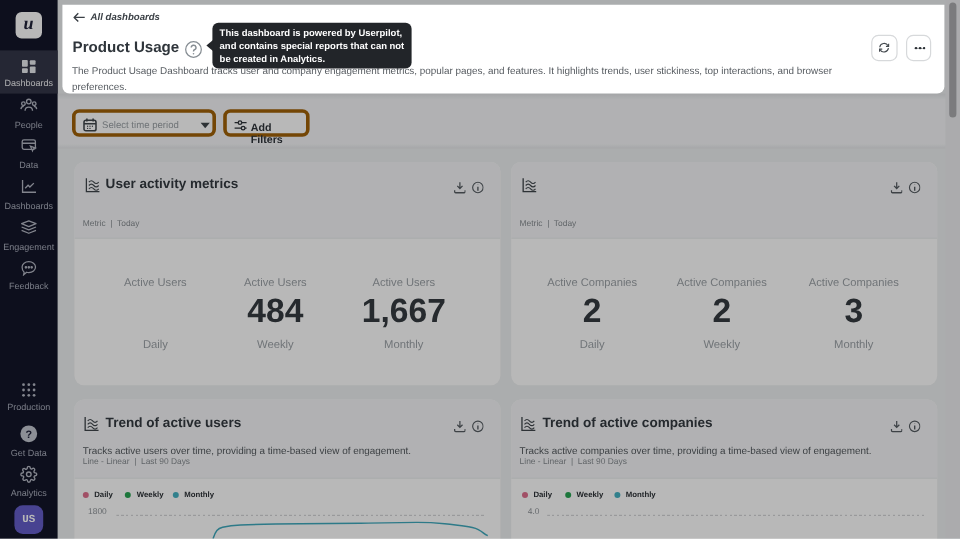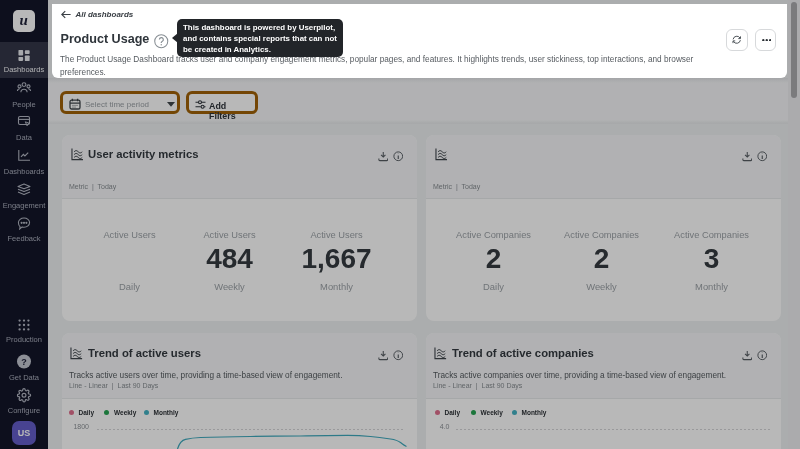--- a/index.html
+++ b/index.html
@@ -121,23 +121,23 @@
   <svg class="sb-ico" style="top:354px" width="15" height="15" viewBox="0 0 15 15">
     <circle cx="7.5" cy="7.5" r="7" fill="#c2c6d0"></circle>
     <text x="7.5" y="10.8" text-anchor="middle" font-family="Liberation Sans" font-size="9" font-weight="bold" fill="#20233a">?</text>
   </svg>
   <div class="sb-label" style="top:373px">Get Data</div>
 
   <svg class="sb-ico" style="top:388px" width="14.5" height="14.5" viewBox="0 0 24 24" fill="none" stroke="#b4b8c4" stroke-width="1.9">
     <circle cx="12" cy="12" r="3.2"></circle>
     <path d="M19.4 15a1.6 1.6 0 0 0 .32 1.76l.06.06a2 2 0 1 1-2.83 2.83l-.06-.06a1.6 1.6 0 0 0-1.76-.32 1.6 1.6 0 0 0-.97 1.47V21a2 2 0 1 1-4 0v-.09a1.6 1.6 0 0 0-1.05-1.47 1.6 1.6 0 0 0-1.76.32l-.06.06a2 2 0 1 1-2.83-2.83l.06-.06a1.6 1.6 0 0 0 .32-1.76 1.6 1.6 0 0 0-1.47-.97H3a2 2 0 1 1 0-4h.09a1.6 1.6 0 0 0 1.47-1.05 1.6 1.6 0 0 0-.32-1.76l-.06-.06a2 2 0 1 1 2.83-2.83l.06.06a1.6 1.6 0 0 0 1.76.32H9a1.6 1.6 0 0 0 .97-1.47V3a2 2 0 1 1 4 0v.09a1.6 1.6 0 0 0 .97 1.47 1.6 1.6 0 0 0 1.76-.32l.06-.06a2 2 0 1 1 2.83 2.83l-.06.06a1.6 1.6 0 0 0-.32 1.76V9a1.6 1.6 0 0 0 1.47.97H21a2 2 0 1 1 0 4h-.09a1.6 1.6 0 0 0-1.47.97z"></path>
   </svg>
-  <div class="sb-label" style="top:406px">Configure</div>
-
-  <div style="position:absolute; left:12px; top:420.5px; width:24px; height:24px; background:#655ec9; border-radius:7px; color:#fff; font-weight:bold; font-size:9px; text-align:center; line-height:24px;">US</div>
+  <div class="sb-label" style="top:406px">Analytics</div>
+
+  <div style="position:absolute; left:12px; top:420.5px; width:24px; height:24px; background:#655ec9; border-radius:7px; color:#fff; font-weight:bold; font-size:9px; text-align:center; line-height:24px;font-family:Liberation Mono, monospace;">US</div>
 </div>
 
 <div id="filterbar"></div>
 <div id="content"></div>
 
 <div class="ctrl" style="left:60px; width:120px;">
   <svg style="position:absolute;left:6px;top:4.5px" width="12" height="12" viewBox="0 0 12 12" fill="none" stroke="#41474c" stroke-width="1.3">
     <rect x="1" y="2.2" width="10" height="8.8" rx="1.6"></rect>
     <path d="M1 5.2h10M3.4.7v2.6M8.6.7v2.6"></path>
     <circle cx="4" cy="7.2" r=".55" fill="#41474c" stroke="none"></circle>

